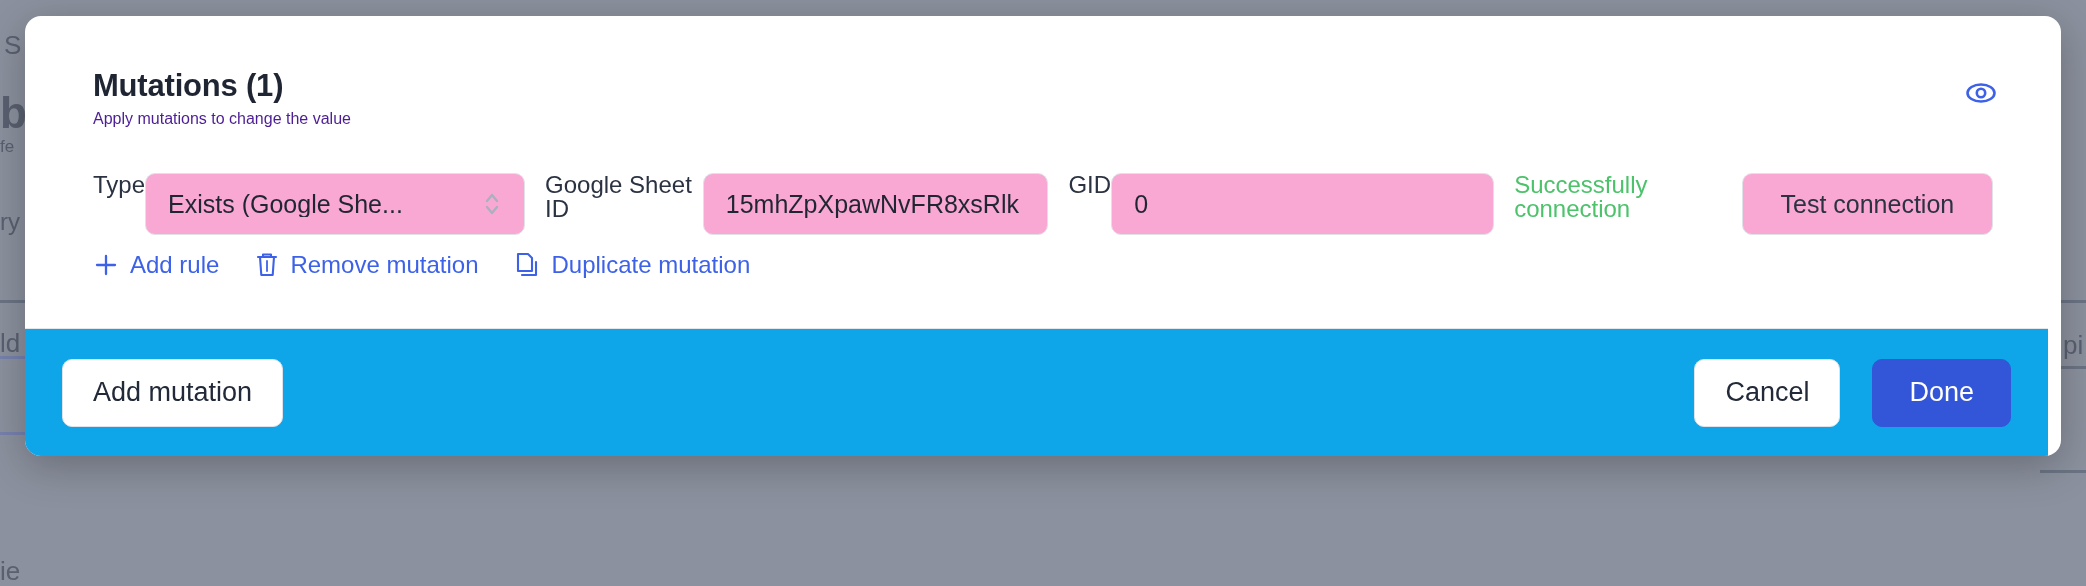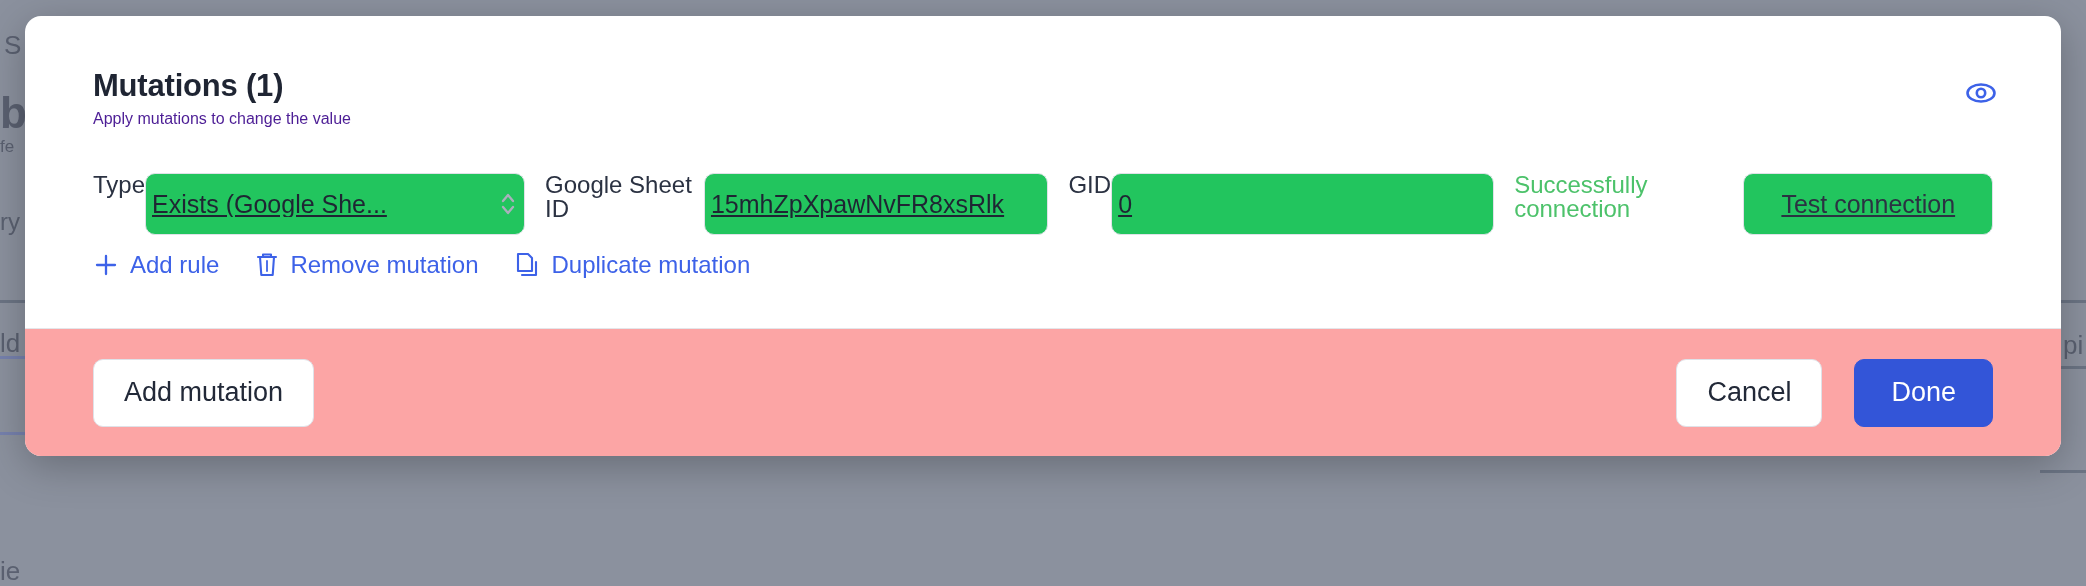--- a/index.html
+++ b/index.html
@@ -95,28 +95,27 @@
   }
   .field-label.status-ok {
     color: #4cc26a;
   }
 
   .control {
     box-sizing: border-box;
     height: 62px;
     border: 1px solid #dfe2e8;
     border-radius: 10px;
-    background: #22c55e;
+    background: #f9a8d4;
     display: flex;
     align-items: center;
     font-size: 25px;
     color: #1f2533;
-    padding: 0 6px;
-    line-height: 1;
-    text-decoration: underline;
+    padding: 0 22px;
+    line-height: 1;
   }
   .select-control {
     width: 380px;
     justify-content: space-between;
     cursor: pointer;
   }
   .select-value {
     overflow: hidden;
     white-space: nowrap;
   }
@@ -164,29 +163,29 @@
   .link .glyph {
     display: flex;
     align-items: center;
     justify-content: center;
   }
 
   
   .modal-footer {
     position: absolute;
     left: 0;
-    right: 0;
+    right: 13px;
     bottom: 0;
     height: 128px;
-    background: #fca5a5;
+    background: #0ea5e9;
     border-top: 1px solid #e4e6ea;
     display: flex;
     align-items: center;
     justify-content: space-between;
-    padding: 0 68px;
+    padding: 0 37px;
     box-sizing: border-box;
   }
   .footer-right {
     display: flex;
     align-items: center;
     gap: 32px;
   }
   .fbtn {
     box-sizing: border-box;
     height: 68px;

